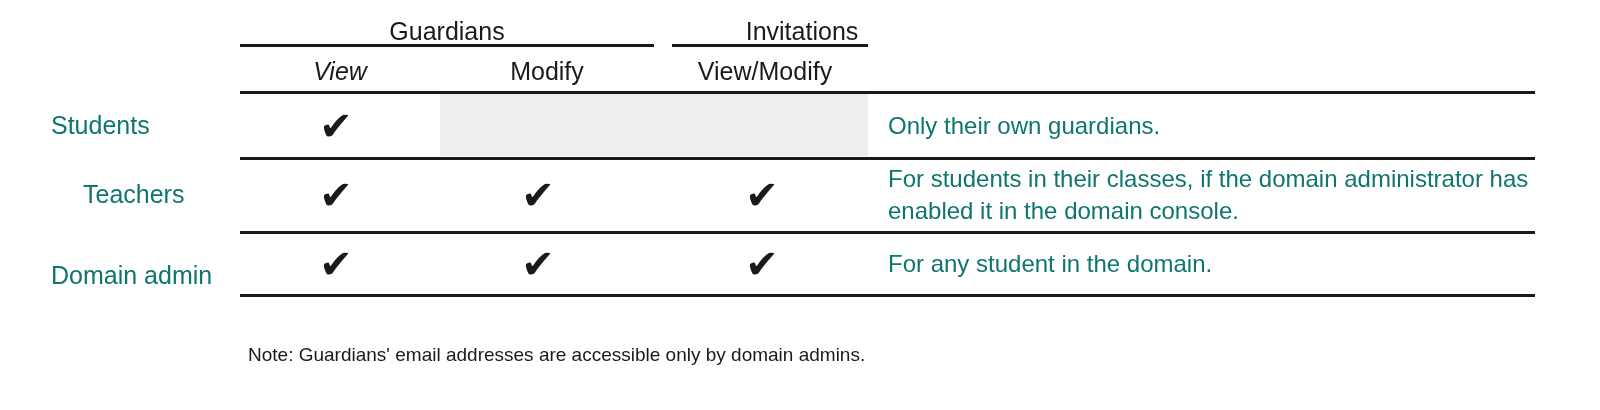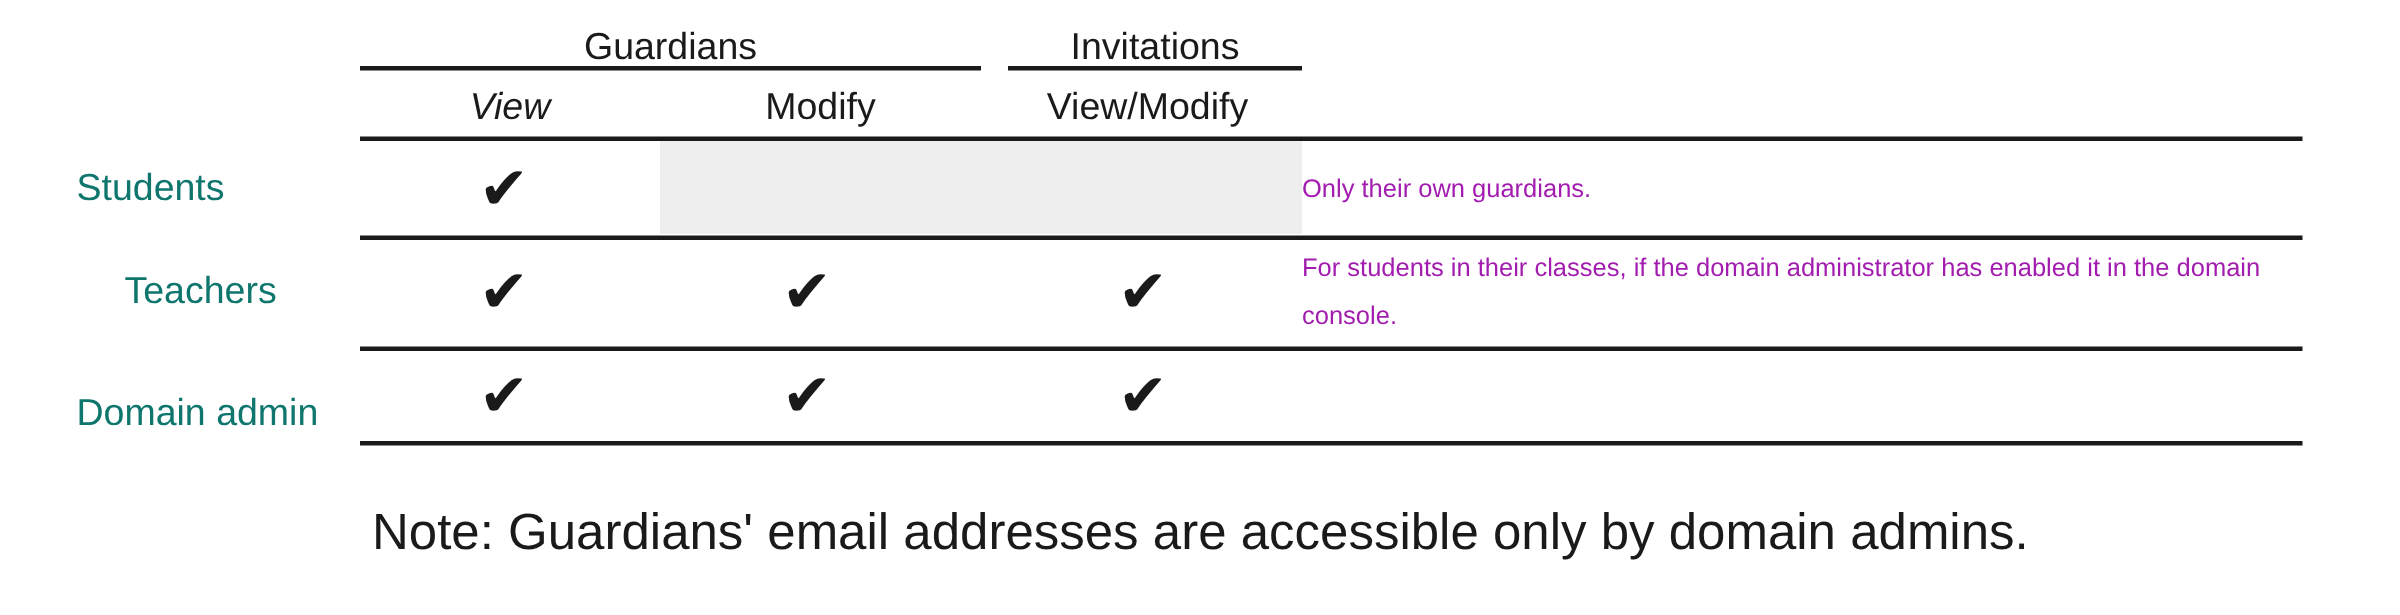--- a/index.html
+++ b/index.html
@@ -72,44 +72,45 @@
 
   
   .shaded-cell {
     position: absolute;
     background: #eeeeee;
   }
 
   
   .note-text {
     position: absolute;
-    font-size: 17px;
+    font-size: 24px;
     line-height: 32px;
-    color: #a21caf;
+    color: #0f766e;
+    margin-left: 20px;
   }
 
   
   .footnote {
     position: absolute;
-    font-size: 34px;
+    font-size: 19px;
     line-height: 30px;
     color: #1a1a1a;
     white-space: nowrap;
   }
 </style>
 </head>
 <body>
 
 <div class="sheet">
 
   <div class="shaded-cell" style="left:440px; top:94px; width:428px; height:62px;"></div>
 
   <div class="group-label" style="left:240px; top:16px; width:414px;">Guardians</div>
 
-  <div class="group-label" style="left:672px; top:16px; width:196px;">Invitations</div>
+  <div class="group-label" style="left:704px; top:16px; width:196px;">Invitations</div>
 
   <div class="rule" style="left:240px; top:44px; width:414px;"></div>
 
   <div class="rule" style="left:672px; top:44px; width:196px;"></div>
 
   <div class="sub-label" style="left:240px; top:56px; width:200px;font-style:italic;">View</div>
 
   <div class="sub-label" style="left:662px; top:56px; width:206px;">View/Modify</div>
 
   <div class="sub-label" style="left:440px; top:56px; width:214px;">Modify</div>
@@ -141,18 +142,19 @@
   <div class="rule" style="left:240px; top:231px; width:1295px;"></div>
 
   <div class="row-label" style="left:51px; top:260px;">Domain admin</div>
 
   <div class="check" style="left:306px; top:244px;">✔</div>
 
   <div class="check" style="left:508px; top:244px;">✔</div>
 
   <div class="check" style="left:732px; top:244px;">✔</div>
 
+  <div class="note-text" style="left:868px; top:248px; width:660px;">For any student in the domain.</div>
 
   <div class="rule" style="left:240px; top:294px; width:1295px;"></div>
 
   <div class="footnote" style="left:248px; top:340px;">Note: Guardians' email addresses are accessible only by domain admins.</div>
 
 </div>
 
 </body></html>

